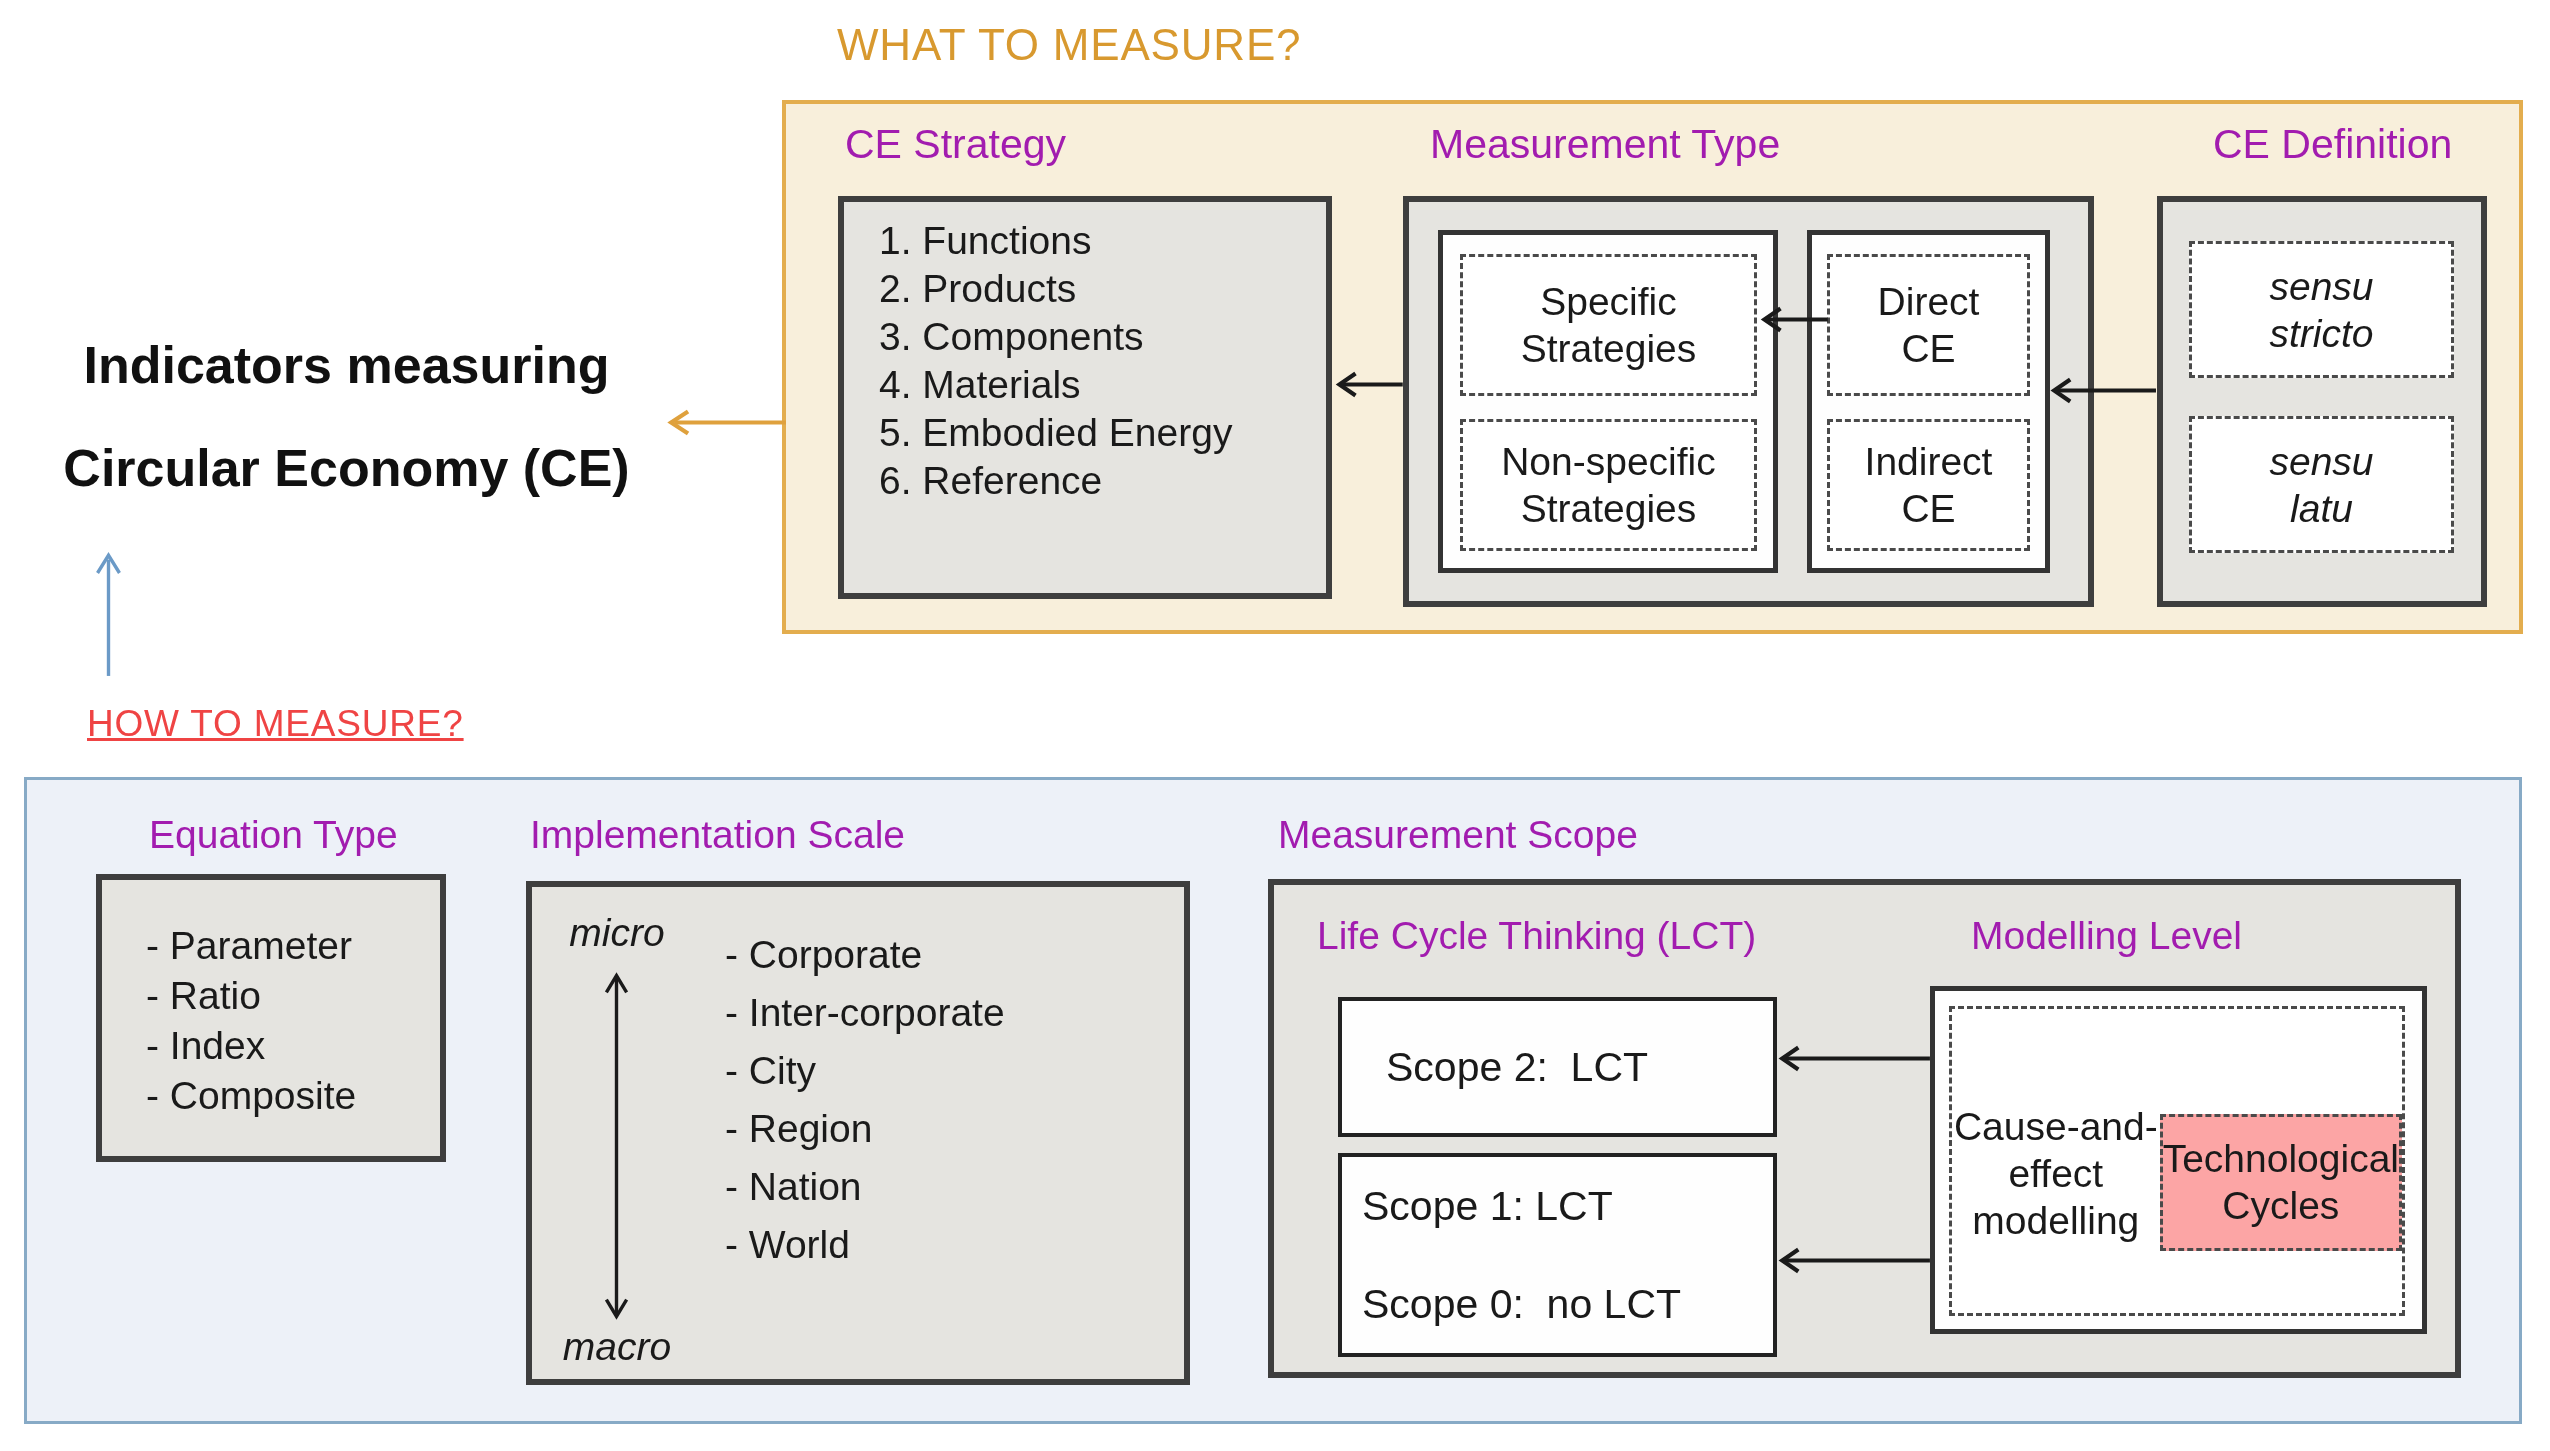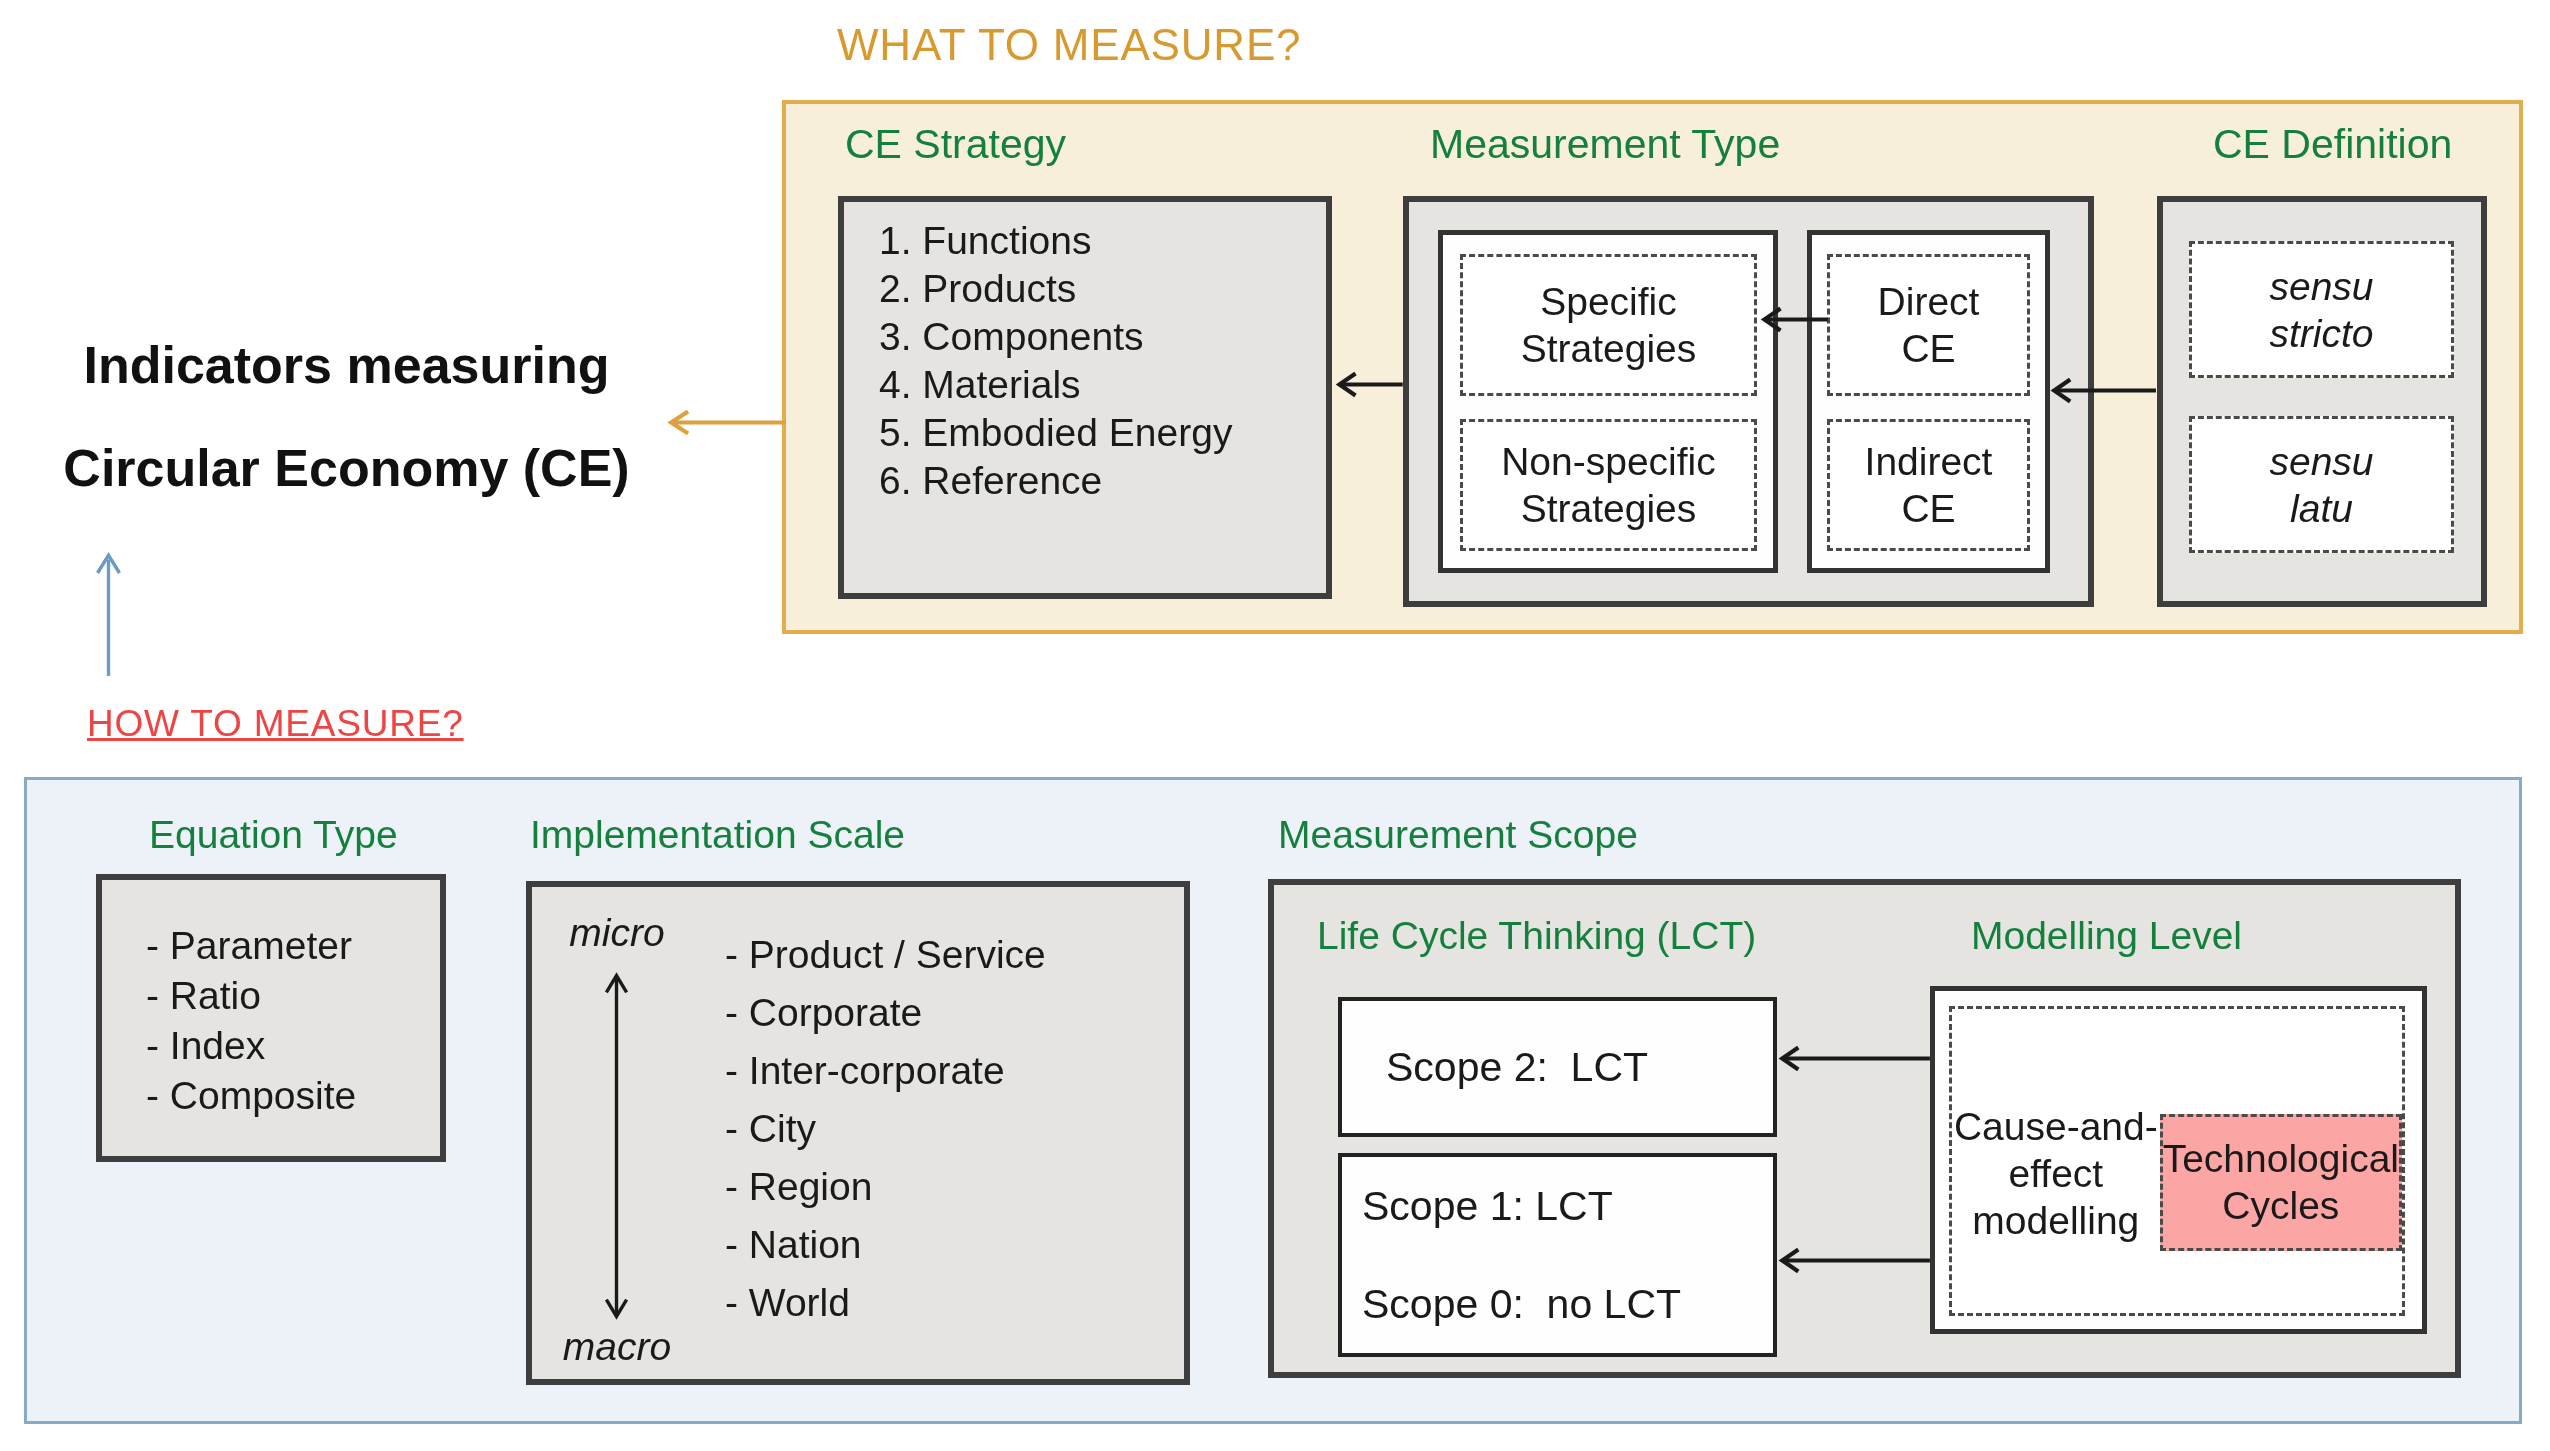--- a/index.html
+++ b/index.html
@@ -2,21 +2,21 @@
 <html style="font-size:13.5px"><head>
 <meta charset="utf-8">
 <style>
   html,body{margin:0;padding:0;background:#ffffff;}
   #canvas{position:relative;width:2550px;height:1452px;background:#ffffff;overflow:hidden;
           font-family:"Liberation Sans", sans-serif;color:#1a1a1a;}
   .abs{position:absolute;}
   .ml{white-space:pre-line;}
   .pw{white-space:pre-wrap;}
   .sec-label{font-size:44px;font-weight:400;letter-spacing:0.8px;}
-  .heading{font-size:41px;font-weight:400;color:#15803d;}
+  .heading{font-size:41px;font-weight:400;color:#a21caf;}
   .gray-box{background:#e5e4e0;border:6.8px solid #3e3e3e;box-sizing:border-box;}
   .white-box{background:#fefefe;border:5px solid #333333;box-sizing:border-box;}
   .dashed-box{background:#ffffff;border:3.4px dashed #4a4a4a;box-sizing:border-box;
               display:flex;align-items:center;justify-content:center;text-align:center;
               font-size:39px;line-height:47px;}
   .list{font-size:39px;line-height:48px;}
   .title{font-size:52px;font-weight:700;line-height:103px;text-align:center;color:#111111;}
   .scope-box{background:#fefefe;border:4.2px solid #222222;box-sizing:border-box;
              display:flex;flex-direction:column;justify-content:space-around;
              font-size:41px;}
@@ -112,21 +112,20 @@
 
   <div class="abs" style="left:541px;top:911px;width:152px;text-align:center;font-size:39px;font-style:italic;">micro</div>
   <svg class="abs arrow" style="left:603px;top:972px;color:#1a1a1a;" width="27" height="348" viewBox="0 0 32 412">
     <line x1="16" y1="8" x2="16" y2="404" stroke="currentColor" stroke-width="4"></line>
     <polyline points="4,24 16,4 28,24" fill="none" stroke="currentColor" stroke-width="4"></polyline>
     <polyline points="4,388 16,408 28,388" fill="none" stroke="currentColor" stroke-width="4"></polyline>
   </svg>
   <div class="abs" style="left:541px;top:1325px;width:152px;text-align:center;font-size:39px;font-style:italic;">macro</div>
 
   <div class="abs list" style="left:725px;top:926px;line-height:58px;">
-    <div>- Product / Service</div>
     <div>- Corporate</div>
     <div>- Inter-corporate</div>
     <div>- City</div>
     <div>- Region</div>
     <div>- Nation</div>
     <div>- World</div>
   </div>
 
   <div class="abs heading" style="left:1278px;top:813px;font-size:39px;">Measurement Scope</div>
   <div class="abs gray-box" style="left:1268px;top:879px;width:1193px;height:499px;"></div>

